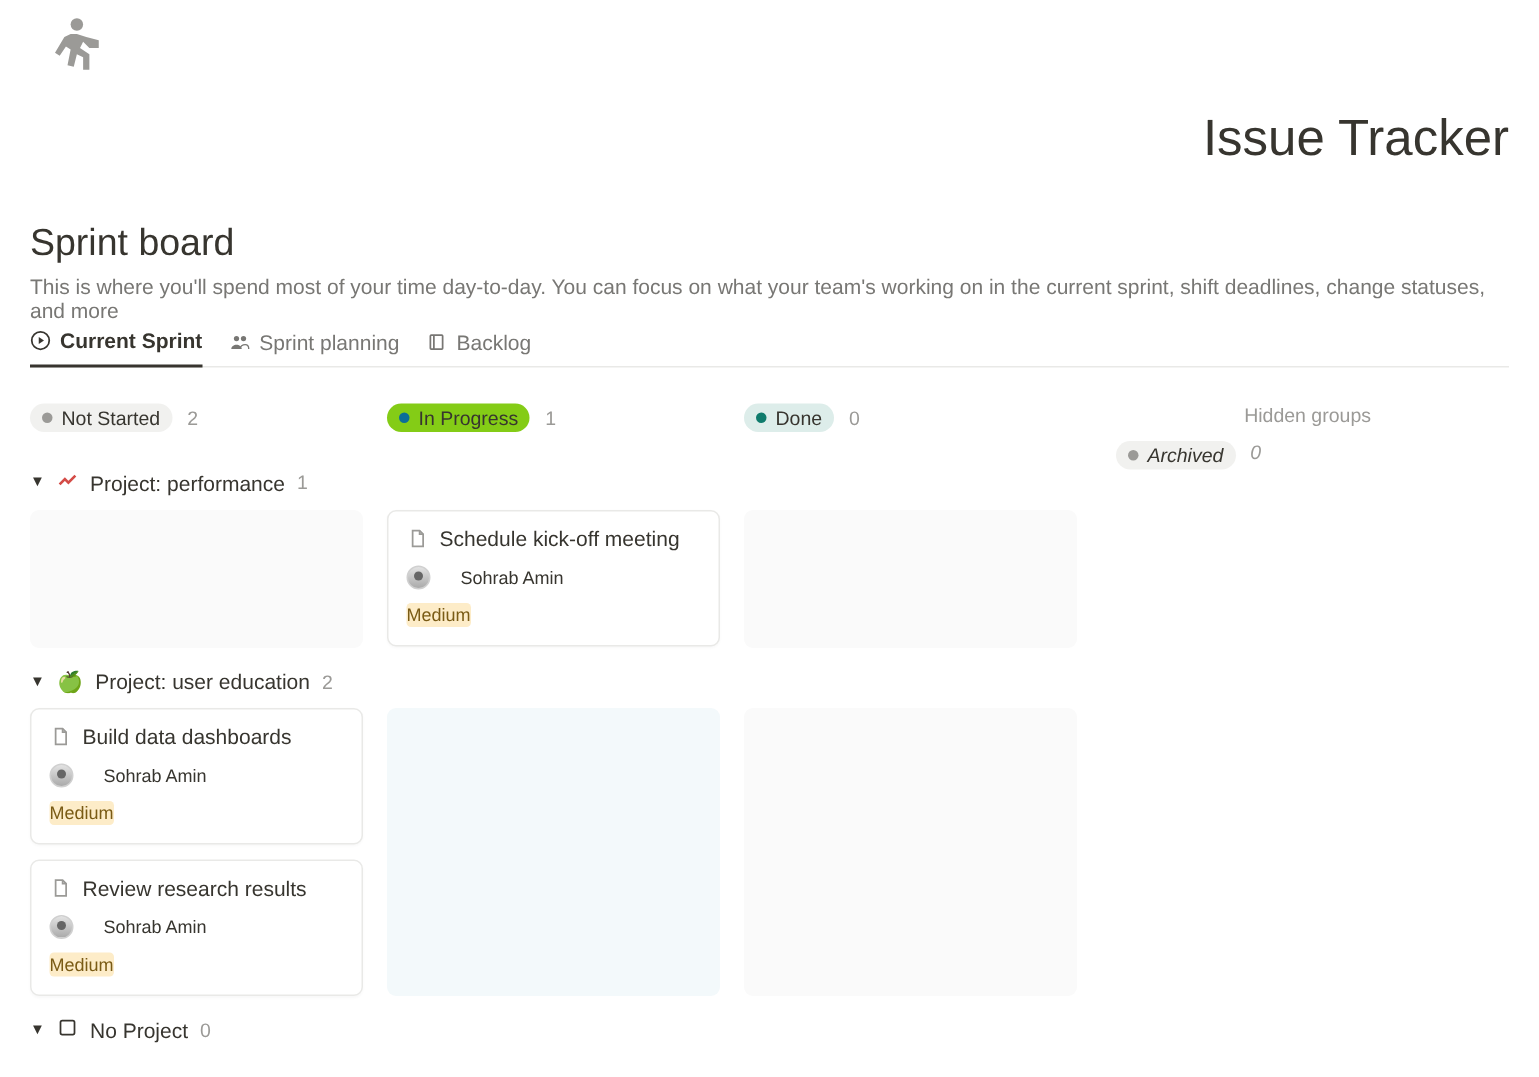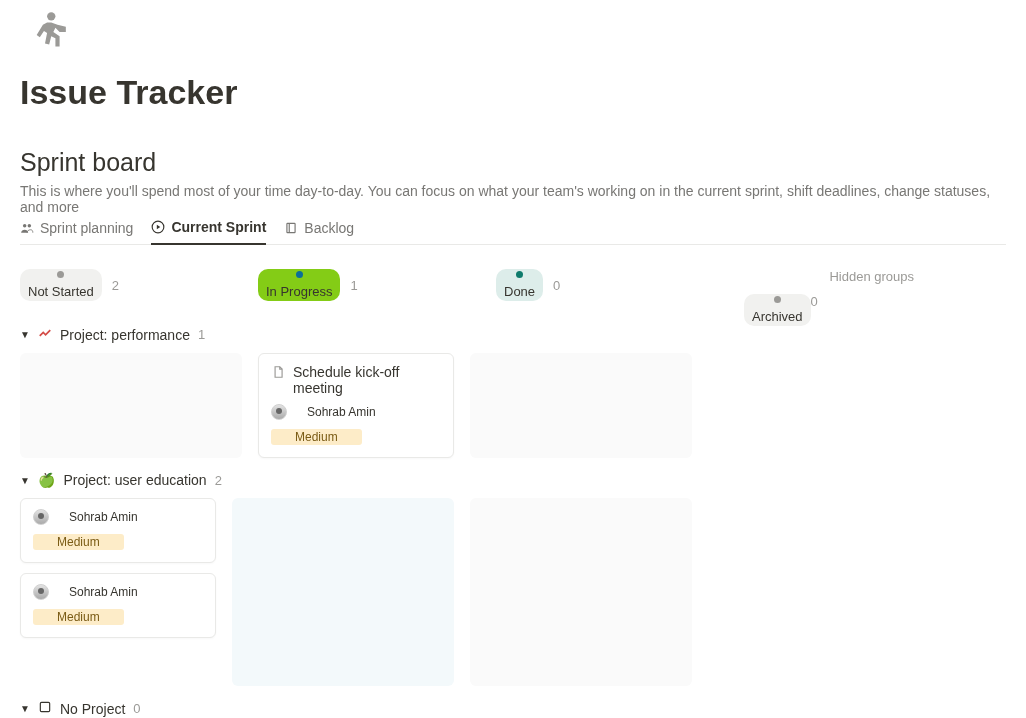--- a/index.html
+++ b/index.html
@@ -9,23 +9,24 @@
     background: #fff;
     padding: 8px 20px 20px 20px;
     font-size: 14px;
   }
   .header-icon {
     margin-bottom: 12px;
     color: #9b9a97;
   }
   .page-title {
     font-size: 34px;
-    font-weight: 700;
+    font-weight: 400;
     color: #37352f;
     margin-bottom: 36px;
+    text-align: right;
   }
   .section-title {
     font-size: 25px;
     font-weight: 400;
     color: #37352f;
     margin-bottom: 6px;
   }
   .section-desc {
     font-size: 14px;
     color: #787774;
@@ -74,21 +75,20 @@
     margin-bottom: 14px;
   }
   .pill {
     display: inline-flex;
     align-items: center;
     gap: 6px;
     padding: 2px 8px;
     border-radius: 10px;
     font-size: 13px;
     color: #37352f;
-    flex-direction: column;
   }
   .pill .dot {
     width: 7px; height: 7px; border-radius: 50%;
   }
   .pill-gray { background: #f1f1ef; }
   .pill-gray .dot { background: #9b9a97; }
   .pill-blue { background: #84cc16; }
   .pill-blue .dot { background: #0b6e99; }
   .pill-green { background: #ddedea; }
   .pill-green .dot { background: #0f7b6c; }
@@ -98,20 +98,22 @@
   }
   .hidden-title {
     font-size: 13px;
     color: #9b9a97;
     margin-bottom: 10px;
     text-align: right;
   }
   .hidden-row {
     display: flex;
     align-items: flex-start;
+    gap: 10px;
+    font-style: italic;
   }
   .group-header {
     display: flex;
     align-items: center;
     gap: 8px;
     margin-bottom: 10px;
     font-size: 14px;
     font-weight: 500;
   }
   .group-header .tri {
@@ -128,21 +130,21 @@
   }
   .placeholder {
     width: 222px;
     min-height: 92px;
     border-radius: 6px;
     background: #f9fbfc;
   }
   .placeholder.blueish { background: #f3f9fb; }
   .placeholder.plain { background: #fafafa; }
   .card {
-    width: 196px;
+    width: 222px;
     border: 1px solid #e9e9e7;
     border-radius: 6px;
     padding: 10px 12px 12px 12px;
     background: #fff;
     box-shadow: 0 1px 2px rgba(15,15,15,0.03);
   }
   .card + .card { margin-top: 10px; }
   .card-title-row {
     display: flex;
     align-items: flex-start;
@@ -170,21 +172,21 @@
   .avatar::after{
     content:""; position:absolute; top:3px; left:4px; width:6px; height:6px; border-radius:50%; background:#666;
   }
   .assignee-name {
     font-size: 12px;
     color: #37352f;
   }
   .tag {
     display: inline-block;
     font-size: 12px;
-    padding: 1px 24px;
+    padding: 1px 0;
     border-radius: 3px;
     background: #fdecc8;
     color: #7a5b15;
   }
   .group-emoji { font-size: 14px; }
   .group-icon-chart { color:#d44c47; }
 </style>
 </head>
 <body>
 
@@ -194,39 +196,39 @@
     <path d="M13 7l-2 1-3 5 1.5 1 2-3 1.5 1-1 5 2 .5 1-4 2 1v4h2v-5l-3-2 1-2 2 2h3V9l-4-1-3-1z"></path>
   </svg>
 </div>
 
 <h1 class="page-title">Issue Tracker</h1>
 
 <h2 class="section-title">Sprint board</h2>
 <p class="section-desc">This is where you'll spend most of your time day-to-day. You can focus on what your team's working on in the current sprint, shift deadlines, change statuses, and more</p>
 
 <div class="tabs">
+  <div class="tab active">
+    <span class="tab-icon">
+      <svg width="14" height="14" viewBox="0 0 24 24" fill="currentColor">
+          <circle cx="12" cy="12" r="10" fill="none" stroke="currentColor" stroke-width="2"></circle>
+          <polygon points="10,8 16,12 10,16"></polygon>
+        </svg>
+    </span>
+    <span>Current Sprint</span>
+  </div>
   <div class="tab">
     <span class="tab-icon">
       <svg width="14" height="14" viewBox="0 0 24 24" fill="currentColor">
           <circle cx="8" cy="8" r="3"></circle>
           <circle cx="16" cy="8" r="3"></circle>
           <path d="M2 20c0-3 3-5 6-5s6 2 6 5"></path>
           <path d="M12 20c0-3 3-5 6-5s4 2 4 5" fill="none" stroke="currentColor" stroke-width="1.5"></path>
         </svg>
     </span>
     <span>Sprint planning</span>
-  </div>
-  <div class="tab active">
-    <span class="tab-icon">
-      <svg width="14" height="14" viewBox="0 0 24 24" fill="currentColor">
-          <circle cx="12" cy="12" r="10" fill="none" stroke="currentColor" stroke-width="2"></circle>
-          <polygon points="10,8 16,12 10,16"></polygon>
-        </svg>
-    </span>
-    <span>Current Sprint</span>
   </div>
   <div class="tab">
     <span class="tab-icon">
       <svg width="14" height="14" viewBox="0 0 24 24" fill="none" stroke="currentColor" stroke-width="2">
           <rect x="5" y="4" width="14" height="16" rx="1"></rect>
           <line x1="9" y1="4" x2="9" y2="20"></line>
         </svg>
     </span>
     <span>Backlog</span>
   </div>
@@ -312,27 +314,45 @@
 
 <div class="group-header">
   <span class="tri">▼</span>
   <span class="group-emoji">🍏</span>
   <span>Project: user education</span>
   <span class="count">2</span>
 </div>
 <div class="group-row">
   <div>
     <div class="card">
+      <div class="card-title-row">
+        <span class="doc-icon">
+          <svg width="14" height="14" viewBox="0 0 24 24" fill="none" stroke="currentColor" stroke-width="2">
+              <path d="M7 3h8l4 4v14H7z"></path>
+              <polyline points="15,3 15,7 19,7"></polyline>
+            </svg>
+        </span>
+        <span class="card-title">Build data dashboards</span>
+      </div>
       <div class="assignee-row">
         <span class="avatar"></span>
         <span class="assignee-name">Sohrab Amin</span>
       </div>
       <span class="tag">Medium</span>
     </div>
     <div class="card">
+      <div class="card-title-row">
+        <span class="doc-icon">
+          <svg width="14" height="14" viewBox="0 0 24 24" fill="none" stroke="currentColor" stroke-width="2">
+              <path d="M7 3h8l4 4v14H7z"></path>
+              <polyline points="15,3 15,7 19,7"></polyline>
+            </svg>
+        </span>
+        <span class="card-title">Review research results</span>
+      </div>
       <div class="assignee-row">
         <span class="avatar"></span>
         <span class="assignee-name">Sohrab Amin</span>
       </div>
       <span class="tag">Medium</span>
     </div>
   </div>
   <div class="placeholder blueish" style="min-height:188px"></div>
   <div class="placeholder plain" style="min-height:188px"></div>
 </div>

